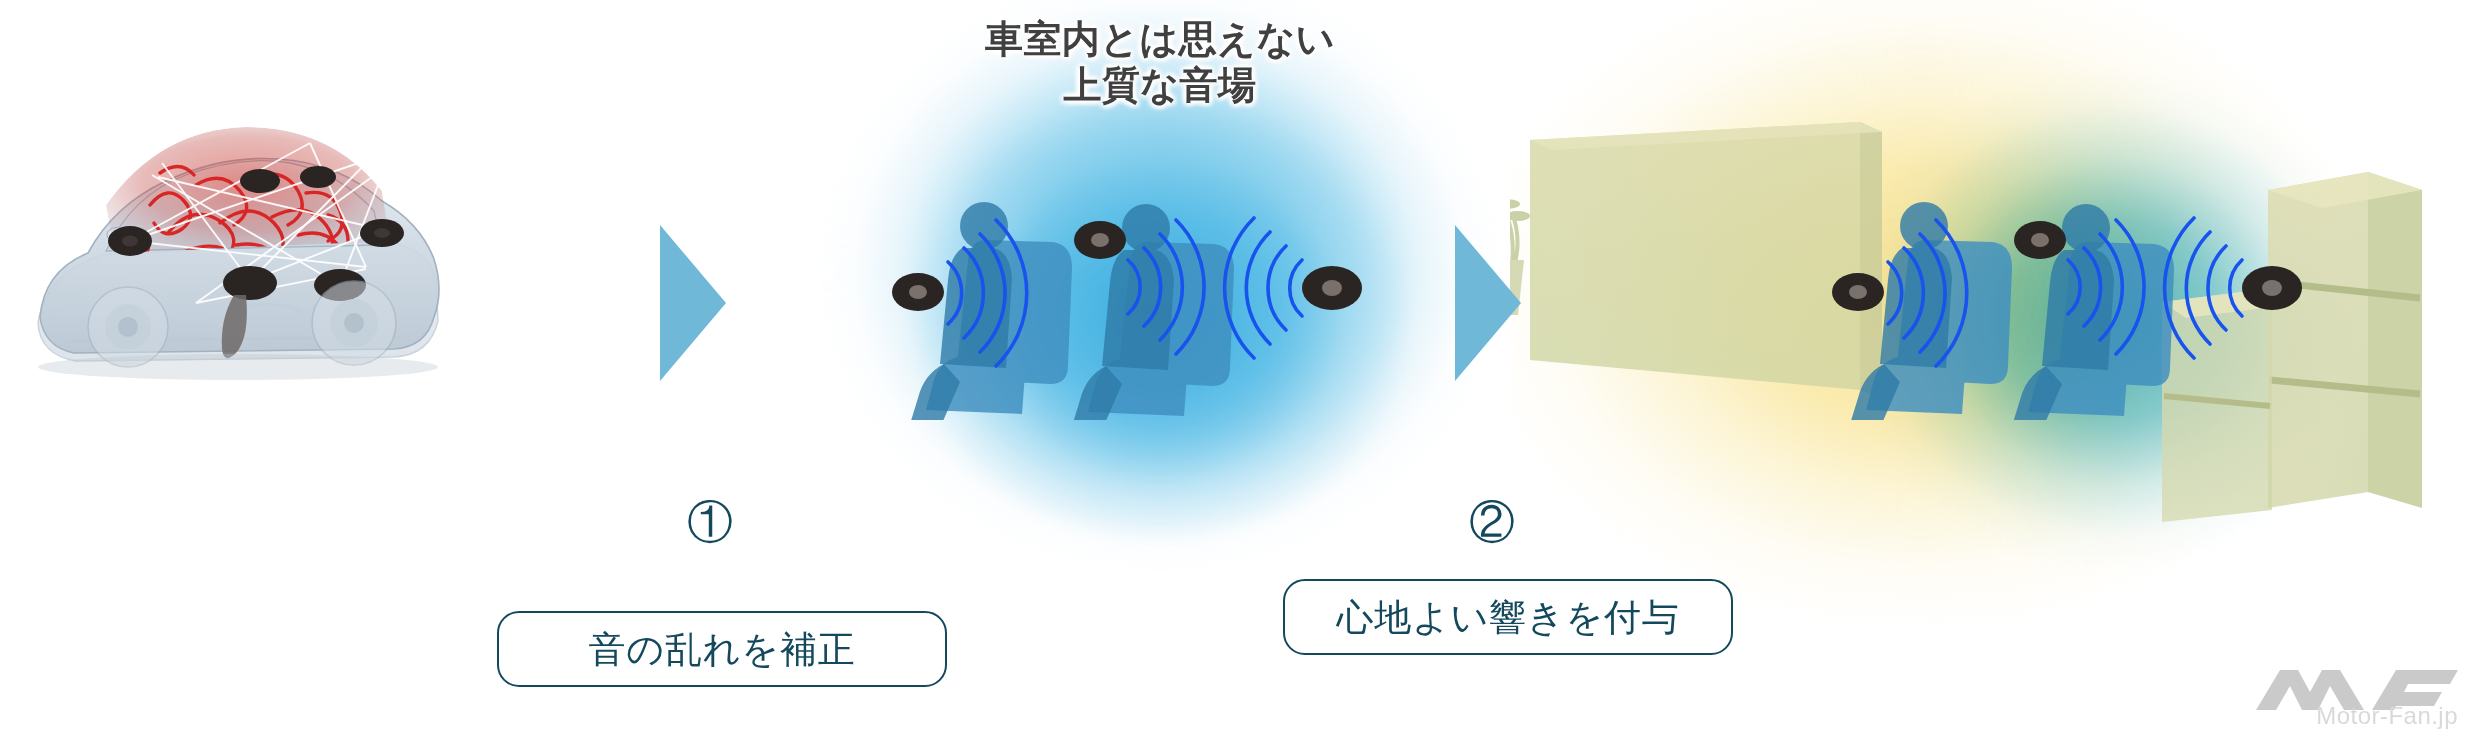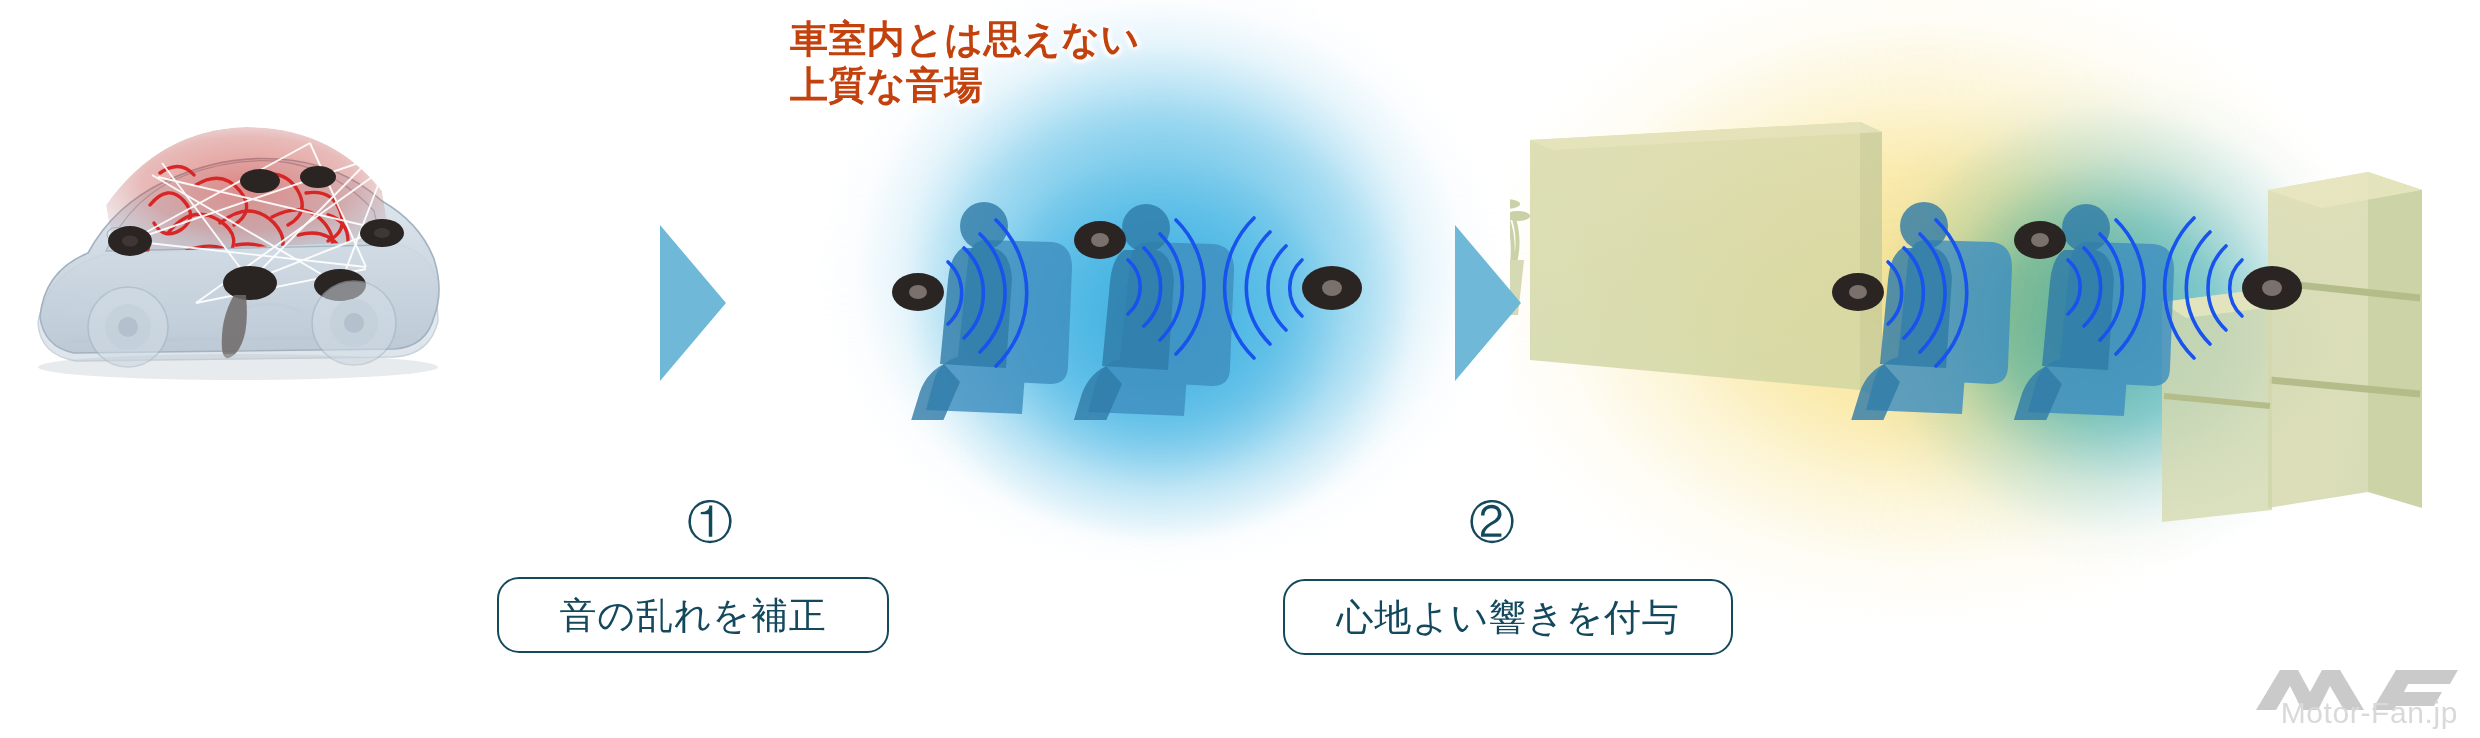--- a/index.html
+++ b/index.html
@@ -88,26 +88,27 @@
     border-top:78px solid transparent;
     border-bottom:78px solid transparent;
     border-left:66px solid #6fb8d8;
   }
   #arrow-1{left:660px; top:225px;}
   #arrow-2{left:1455px; top:225px;}
 
   
   .panel-title{
     position:absolute;
+    text-align:center;
     font-family:"Liberation Sans","DejaVu Sans",sans-serif;
     font-weight:bold;
     font-size:38px;
     line-height:1.22;
     letter-spacing:.01em;
-    color:#c2410c;
+    color:#404040;
     text-shadow:
        0 0 7px #ffffff, 0 0 7px #ffffff, 0 0 5px #ffffff,
        2px 2px 5px #ffffff, -2px 2px 5px #ffffff,
        2px -2px 5px #ffffff, -2px -2px 5px #ffffff;
     white-space:pre-line;
     pointer-events:none;
   }
   #title-1{left:790px; top:16px; width:740px;}
   #title-2{left:1620px; top:12px; width:820px;}
 
@@ -134,36 +135,36 @@
     color:#14495d;
     font-size:37px;
     line-height:1;
     display:flex;
     align-items:center;
     justify-content:center;
     font-family:"Liberation Sans","DejaVu Sans",sans-serif;
     letter-spacing:.02em;
     white-space:nowrap;
   }
-  #callout-1{left:497px; top:577px; width:392px; height:76px;}
+  #callout-1{left:497px; top:611px; width:450px; height:76px;}
   #callout-2{left:1283px; top:579px; width:450px; height:76px;}
 
   
   #watermark{
     position:absolute;
     right:14px; bottom:6px;
     width:220px; height:80px;
     opacity:.95;
     pointer-events:none;
   }
   #wm-text{
     position:absolute;
     right:22px; bottom:8px;
     color:#d9d9d9;
-    font-size:30px;
+    font-size:24px;
     letter-spacing:.02em;
     font-family:"Liberation Sans","DejaVu Sans",sans-serif;
   }
 </style>
 </head>
 <body>
 
 <div id="stage">
 
   <div id="panel3-warm"></div>

